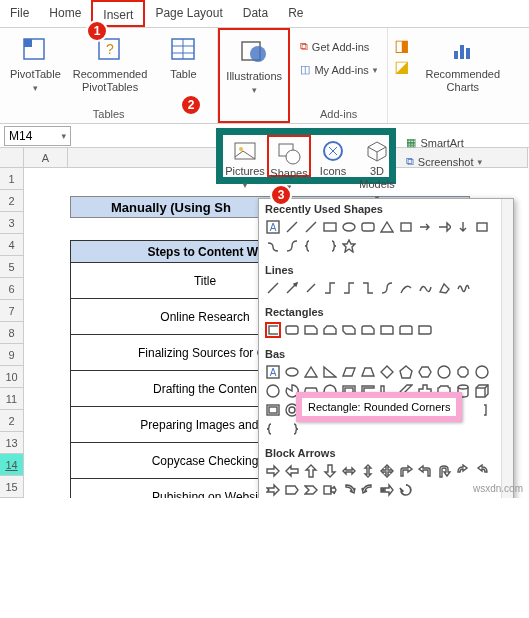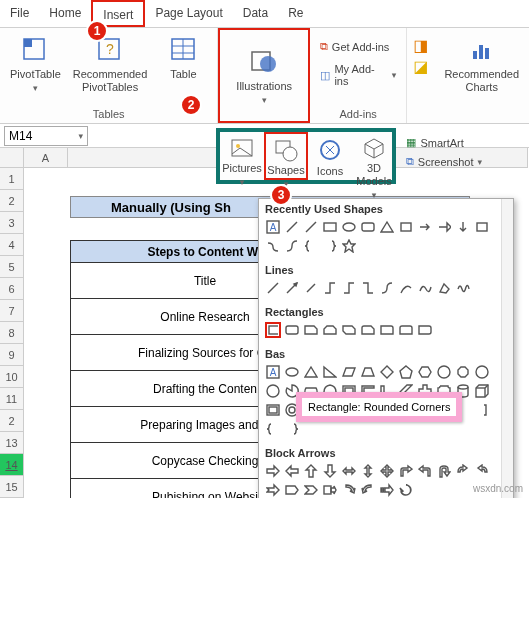--- a/index.html
+++ b/index.html
@@ -17,45 +17,45 @@
   .ribbon { display: flex; align-items: stretch; background: #fdfdfd; border-bottom: 1px solid #cfcfcf; height: 96px; }
   .group { display: flex; flex-direction: column; align-items: center; padding: 2px 6px 0; border-right: 1px solid #e3e3e3; }
   .group-body { flex: 1; display: flex; align-items: flex-start; gap: 4px; }
   .group-label { font-size: 11px; color: #555; padding: 2px 0 3px; }
   .big-btn { display: flex; flex-direction: column; align-items: center; padding: 4px 4px 2px; gap: 2px; min-width: 56px; text-align: center; color: #444; }
   .big-btn .icn { width: 32px; height: 32px; display: flex; align-items: center; justify-content: center; }
   .big-btn .lbl { font-size: 11px; line-height: 13px; }
   .drop-mark { font-size: 9px; color: #666; }
   .small-btn { display: flex; align-items: center; gap: 4px; padding: 2px 4px; font-size: 11px; color: #444; }
   
-  .illus-box { border: 2px solid #e02010; padding: 12px; }
+  .illus-box { border: 2px solid #e02010; padding: 2px; }
   
   
   .namebox-row { display: flex; align-items: center; height: 24px; border-bottom: 1px solid #cfcfcf; }
-  .namebox { width: 84px; border: 1px solid #aaa; margin: 5px 4px; padding: 2px 4px; font-size: 12px; display: flex; justify-content: space-between; align-items: center; }
+  .namebox { width: 67px; border: 1px solid #aaa; margin: 5px 4px; padding: 2px 4px; font-size: 12px; display: flex; justify-content: space-between; align-items: center; }
   
   
   .sheet { position: relative; }
   .colhdr { display: flex; }
   .rowhdr-corner { width: 24px; height: 20px; background: #f3f3f3; border-right: 1px solid #ccc; border-bottom: 1px solid #ccc; }
   .colcell { height: 20px; background: #f3f3f3; border-right: 1px solid #ccc; border-bottom: 1px solid #ccc; text-align: center; font-size: 11px; color: #555; display:flex;align-items:center;justify-content:center; }
   .rows { display: flex; }
   .rownums { display: flex; flex-direction: column; }
   .rownum { width: 24px; height: 22px; background: #f3f3f3; border-right: 1px solid #ccc; border-bottom: 1px solid #ccc; text-align: center; font-size: 11px; color: #555; display:flex;align-items:center;justify-content:center; }
-  .rownum.sel { background: #22c55e; text-decoration: underline; }
+  .rownum.sel { background: #5eead4; text-decoration: underline; }
   
   .content-area { position: relative; flex: 1; }
   .title-bar { position: absolute; left: 46px; top: 28px; width: 400px; height: 22px; background: #c8d9f0; border: 1px solid #888; font-weight: bold; font-size: 13px; display:flex;align-items:center;padding-left:40px; }
   .tbl { position: absolute; left: 46px; top: 72px; width: 270px; border: 1px solid #333; }
   .tbl-hdr { background: #c8d9f0; font-weight: bold; text-align: center; height: 22px; border-bottom: 1px solid #333; font-size: 12px; display:flex;align-items:center;justify-content:center; }
   .tbl-row { height: 36px; border-bottom: 1px solid #333; text-align: center; font-size: 12px; display:flex;align-items:center;justify-content:center; }
   .tbl-row:last-child { border-bottom: none; }
   
   
-  .insert-bar { position: absolute; left: 216px; top: 128px; width: 180px; height: 56px; background: #fdfdfd; border: 4px solid #0f766e; display: flex; z-index: 80; }
+  .insert-bar { position: absolute; left: 216px; top: 128px; width: 180px; height: 56px; background: #fdfdfd; border: 7px solid #0f766e; display: flex; z-index: 80; }
   .insert-bar .big-btn { min-width: 44px; }
   .shapes-sel { border: 2px solid #e02010; }
   
   
   .right-col { display:flex;flex-direction:column;gap:2px;padding:4px 2px; }
   
   
   .shapes-panel { position: absolute; left: 258px; top: 198px; width: 256px; background: #fff; border: 1px solid #aaa; box-shadow: 2px 2px 6px rgba(0,0,0,0.3); z-index: 90; font-size: 11px; }
   .sp-section-title { font-weight: bold; padding: 4px 6px 2px; color: #333; }
   .sp-grid { display: flex; flex-wrap: wrap; gap: 3px; padding: 2px 6px 6px; }

